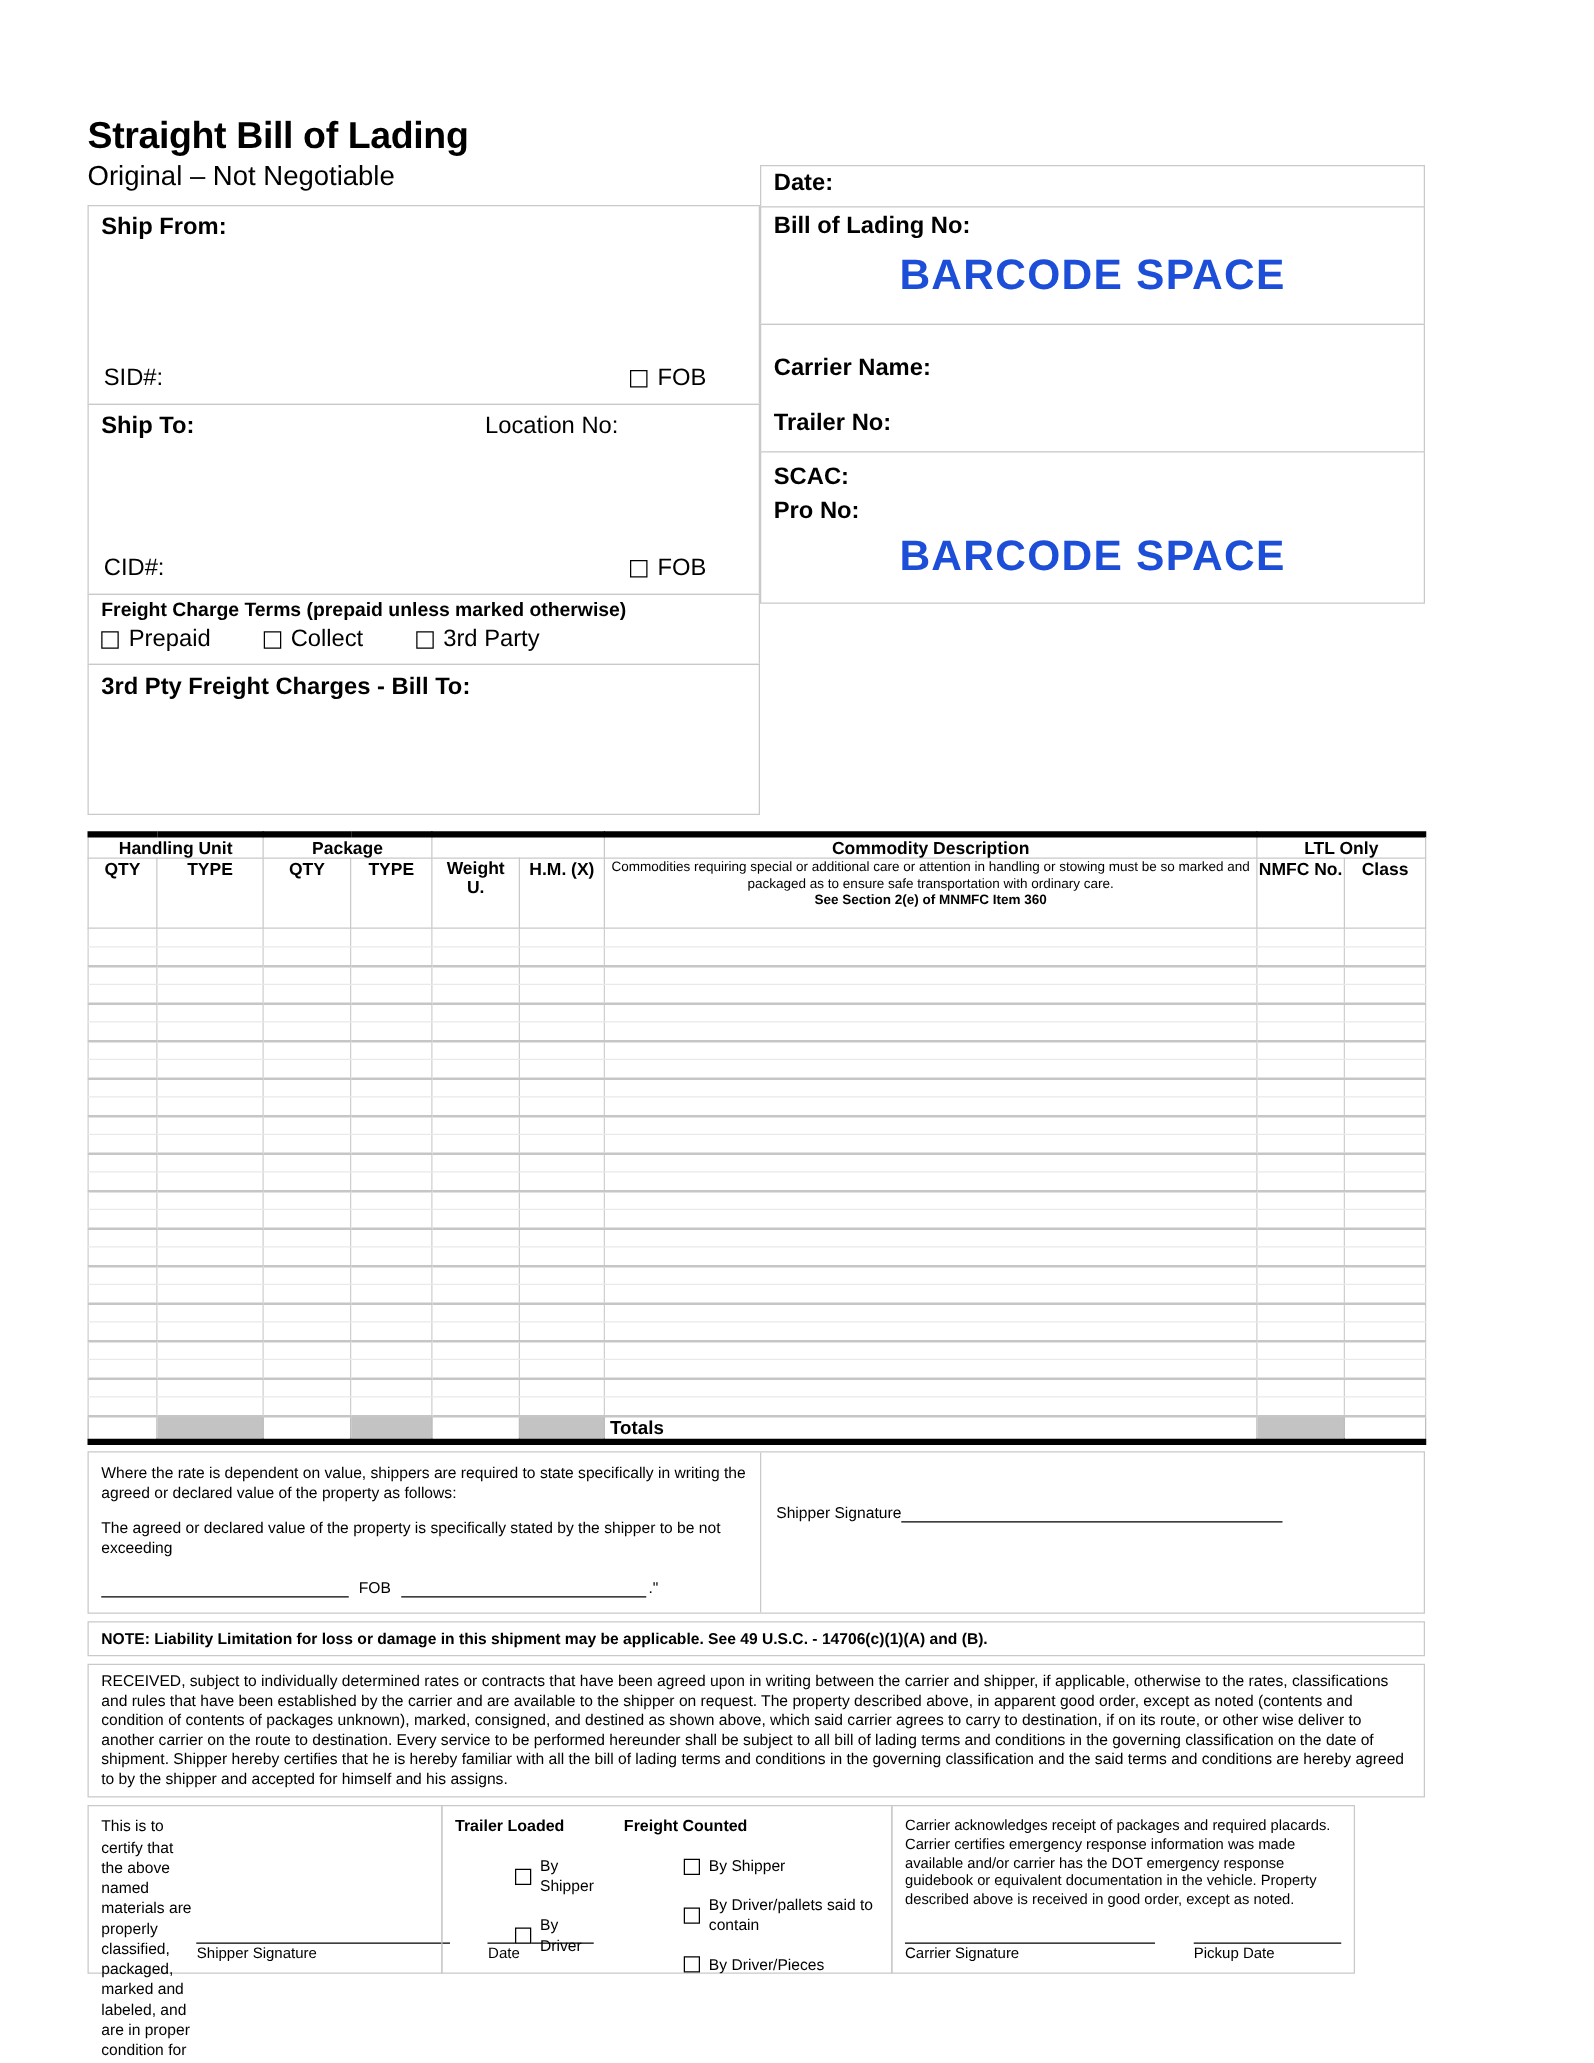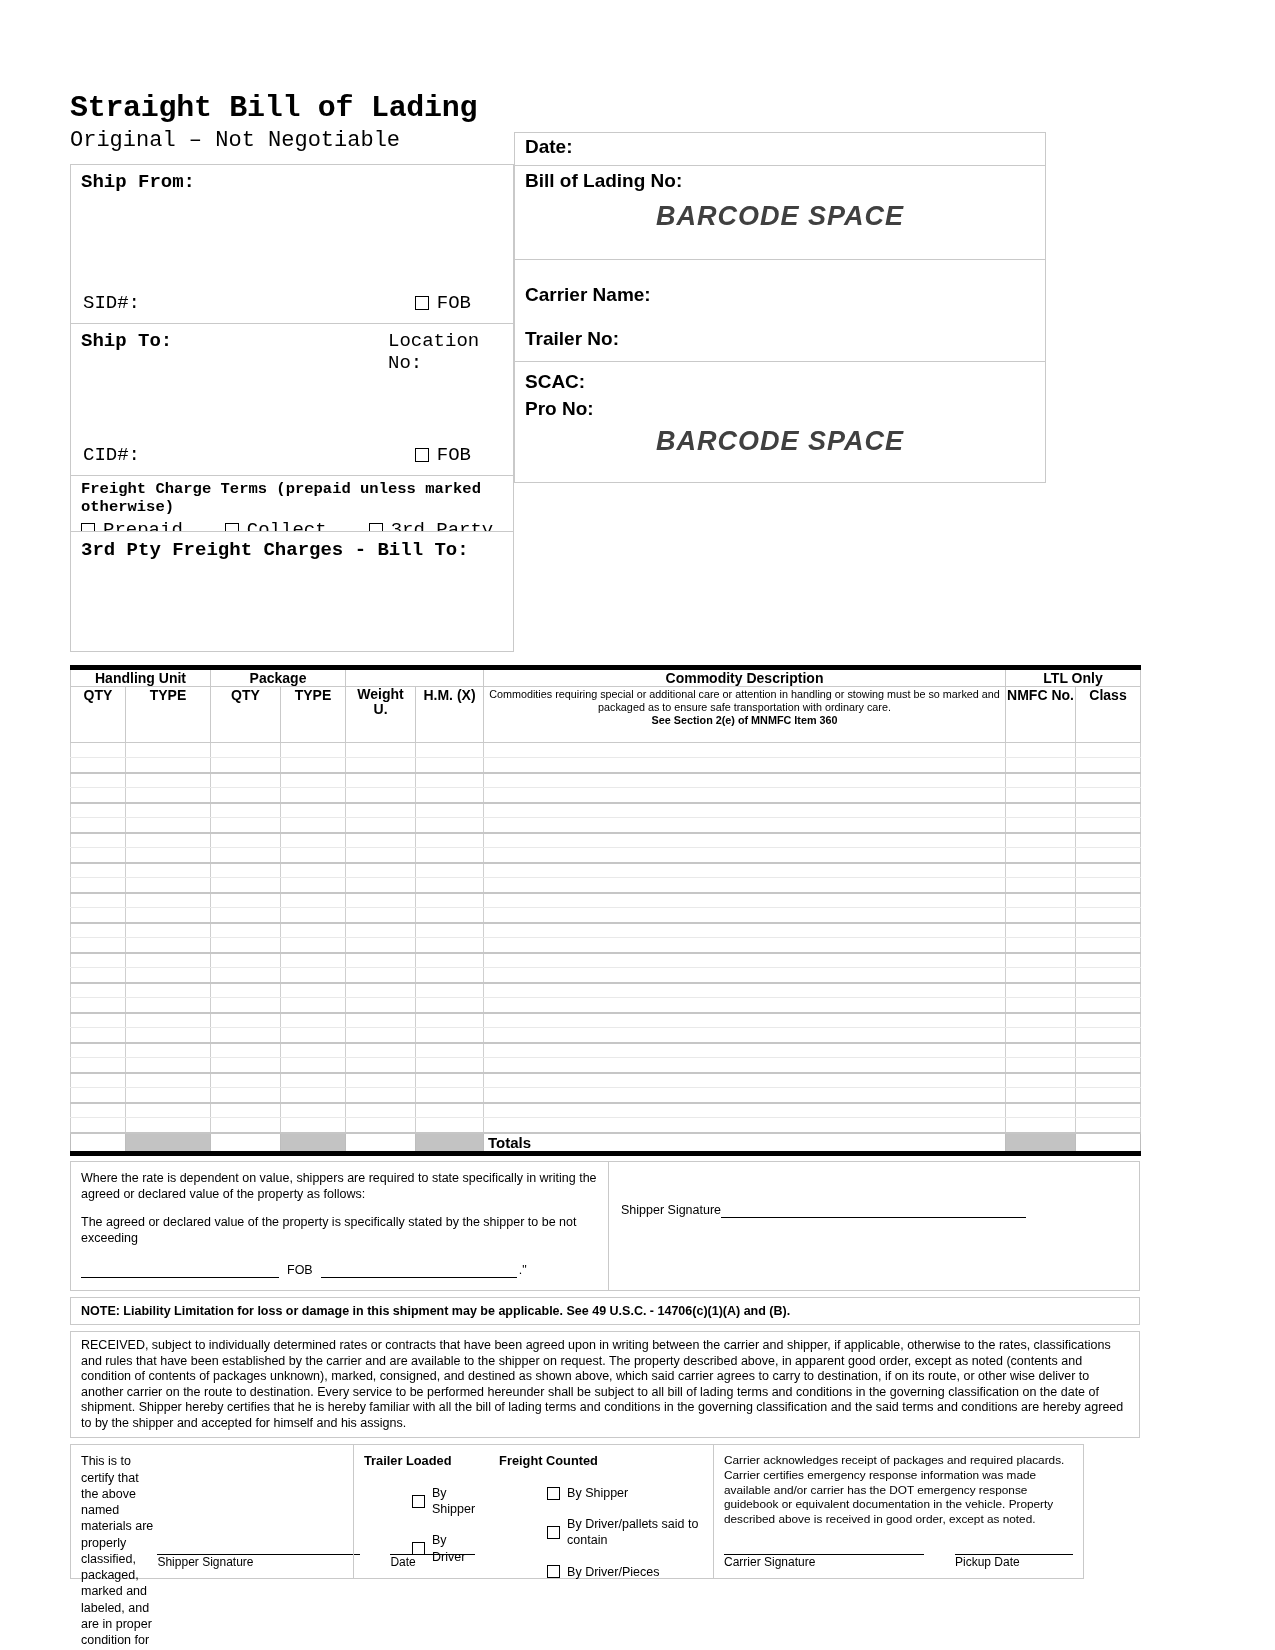--- a/index.html
+++ b/index.html
@@ -5,21 +5,21 @@
   * { box-sizing: border-box; }
   html,body { margin:0; padding:0; }
   body {
     width:1275px; height:1650px; background:#fff; color:#000;
     font-family:"Liberation Sans","DejaVu Sans",sans-serif;
     position:relative;
   }
   .page { position:absolute; left:70px; top:93px; width:1070px; }
 
   .top { display:flex; align-items:flex-start; }
-  .col-l { width:444px;font-family:Liberation Mono, monospace; }
+  .col-l { width:538px; }
   .col-r { width:532px; margin-top:40px; }
   .box { border:1px solid #c9c9c9; background:#fff; margin-top:-1px; position:relative; }
 
   .title-block { height:72px; }
   .title { font-size:30px; font-weight:bold; line-height:1.05; letter-spacing:-0.3px; }
   .subtitle { font-size:22px; margin-top:3px; }
 
   .lbl { font-size:19px; font-weight:bold; }
   .plain { font-size:19px; font-weight:normal; }
 
@@ -33,22 +33,22 @@
   .loc { position:absolute; left:298px; top:6px; font-size:19px; font-weight:normal;margin-left:19px; }
 
   .box-freight { height:57px; padding:4px 10px; }
   .freight-lbl { font-size:15.5px; font-weight:bold; }
   .freight-opts { display:flex; gap:42px; font-size:19px; margin-top:3px; }
 
   .box-3rd { height:121px; padding:7px 10px; }
 
   .box-date { height:34px; padding:3px 10px; }
   .box-bol  { height:95px; padding:4px 10px; }
-  .barcode { text-align:center; color:#404040; font-weight:bold; font-size:27px;
-             letter-spacing:1px; margin-top:9px;font-style:italic; }
+  .barcode { text-align:center; color:#1d4ed8; font-weight:bold; font-size:34px;
+             letter-spacing:1px; margin-top:9px; }
   .box-carrier { height:103px; padding:4px 10px; }
   .box-carrier .lbl { display:block; margin-top:22px; }
   .box-scac { height:122px; padding:4px 10px; }
   .box-scac .lbl { display:block; margin-top:5px; }
   .box-scac .barcode { margin-top:6px; }
   .box-special { height:168px; padding:8px 10px; }
   .special-top { display:flex; justify-content:space-between; padding-right:28px; }
 
   table.main { border-collapse:collapse; table-layout:fixed; width:1070px;
                margin-top:13px; border-top:5px solid #000; border-bottom:5px solid #000; }

